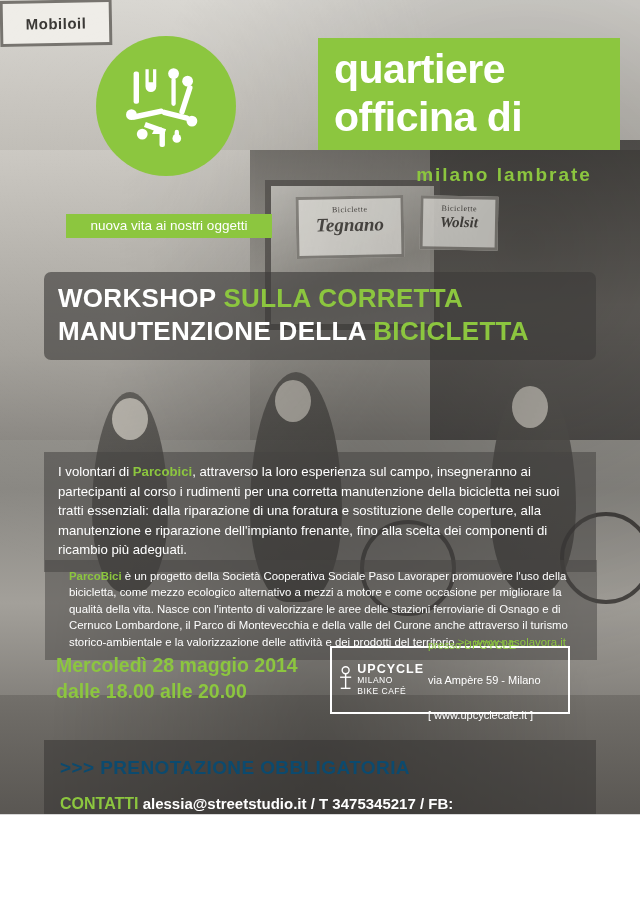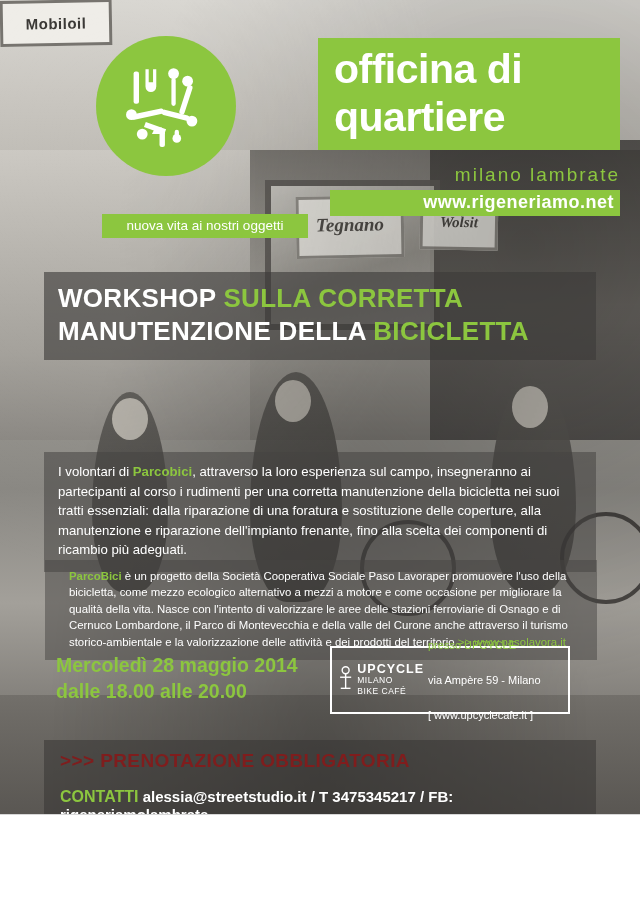--- a/index.html
+++ b/index.html
@@ -117,48 +117,49 @@
   .logo-word{
     position:absolute; left:52px; top:178px; width:232px;
     text-align:center;
     font-size:29px; font-weight:bold; letter-spacing:-.5px; color:#ffffff;
     text-shadow:0 1px 2px rgba(0,0,0,.35);
   }
   .logo-word .accent{ color:#8cc63f; }
   .logo-sub{
     position:absolute; left:66px; top:214px; width:206px;
     background:#8cc63f; color:#ffffff;
-    font-size:13.5px; text-align:center; padding:4px 0 5px;margin-left:36px;
+    font-size:13.5px; text-align:center; padding:4px 0 5px;
   }
 
   
   .officina{
     position:absolute; left:318px; top:38px; width:302px;
     background:#8cc63f; color:#ffffff;
     font-size:41px; font-weight:bold; line-height:48px;
     padding:7px 14px 9px 16px;
     letter-spacing:-.5px;
   }
   .milano-lambrate{
     position:absolute; left:388px; top:164px; width:232px;
-    text-align:right; color:#8cc63f;
-    font-size:19px; font-weight:normal; letter-spacing:2px;
+    text-align:center; color:#8cc63f;
+    font-size:19px; font-weight:bold; letter-spacing:2px;
   }
   .site{
     position:absolute; left:330px; top:190px; width:290px;
     text-align:right; color:#ffffff; background:#8cc63f;
     font-size:18px; font-weight:bold; letter-spacing:.5px;
     padding:2px 6px 3px 0;
   }
 
   
   .title-band{
     position:absolute; left:44px; top:272px; width:552px;
     background:rgba(60,58,56,.62);
     padding:10px 14px 12px 14px;
+    border-radius:7px;
   }
   .title-line{
     font-size:26px; font-weight:bold; letter-spacing:.3px; line-height:33px;
     color:#ffffff;
   }
   .title-line .g{ color:#8cc63f; }
 
   
   .body-band{
     position:absolute; left:44px; top:452px; width:552px;
@@ -197,21 +198,21 @@
   .upcycle-text .big{ font-size:12.5px; font-weight:bold; letter-spacing:1px; }
   .venue-info{ color:#8cc63f; font-size:11px; line-height:16px; padding-left:4px; }
   .venue-info .w{ color:#ffffff;margin-top:19px; }
 
   
   .booking{
     position:absolute; left:44px; top:740px; width:552px;
     background:rgba(55,53,51,.55);
     padding:10px 14px 12px 16px;
   }
-  .booking-line1{ color:#7f1d1d; font-size:19px; font-weight:bold; letter-spacing:.4px; }
+  .booking-line1{ color:#0c4a6e; font-size:19px; font-weight:bold; letter-spacing:.4px;margin-top:7px; }
   .booking-line2{ color:#ffffff; font-size:15px; font-weight:bold; margin-top:16px; }
   .booking-line2 .lbl{ color:#8cc63f; font-size:16px; }
 
   
   .footer{
     position:absolute; left:0; top:815px; width:640px; height:88px;
     background:#ffffff;
   }
   .divider{ position:absolute; left:0; top:814px; width:640px; height:1px; background:#d7d7d7; }
 </style>
@@ -268,25 +269,24 @@
         <rect x="44" y="72" width="5" height="16" rx="2"></rect>
         <path d="M40 70 l6 0 l3 6 l-12 0 z"></path>
         <circle cx="60" cy="80" r="4"></circle>
         <rect x="58" y="72" width="4" height="10" rx="2"></rect>
       </g>
     </svg>
   </div>
   <div class="logo-sub">nuova vita ai nostri oggetti</div>
 
   <div class="officina">
+    <div>quartiere</div>
     <div>officina di</div>
-    <div>quartiere</div>
   </div>
   <div class="milano-lambrate">milano lambrate</div>
-  <div class="site">www.rigeneriamo.net</div>
 
   <div class="title-band">
     <div class="title-line">
       <span>WORKSHOP</span>
       <span class="g">SULLA CORRETTA</span>
     </div>
     <div class="title-line">
       <span>MANUTENZIONE DELLA</span>
       <span class="g">BICICLETTA</span>
     </div>

